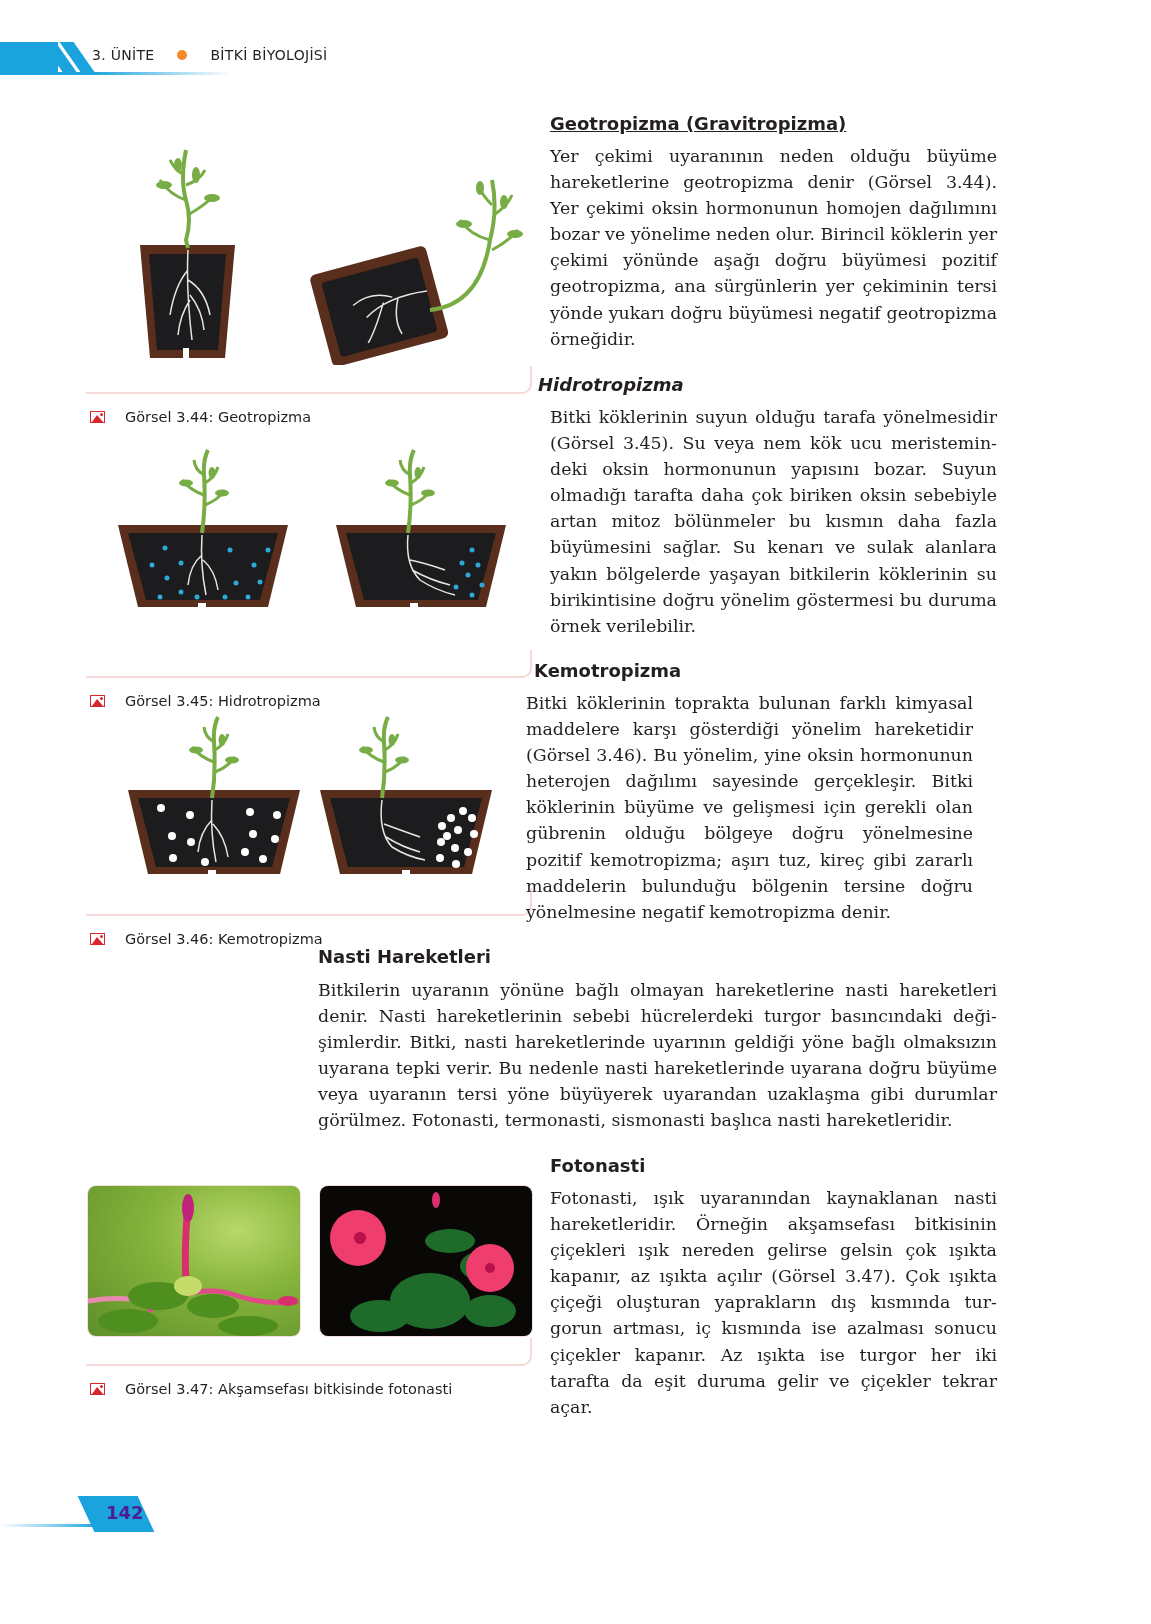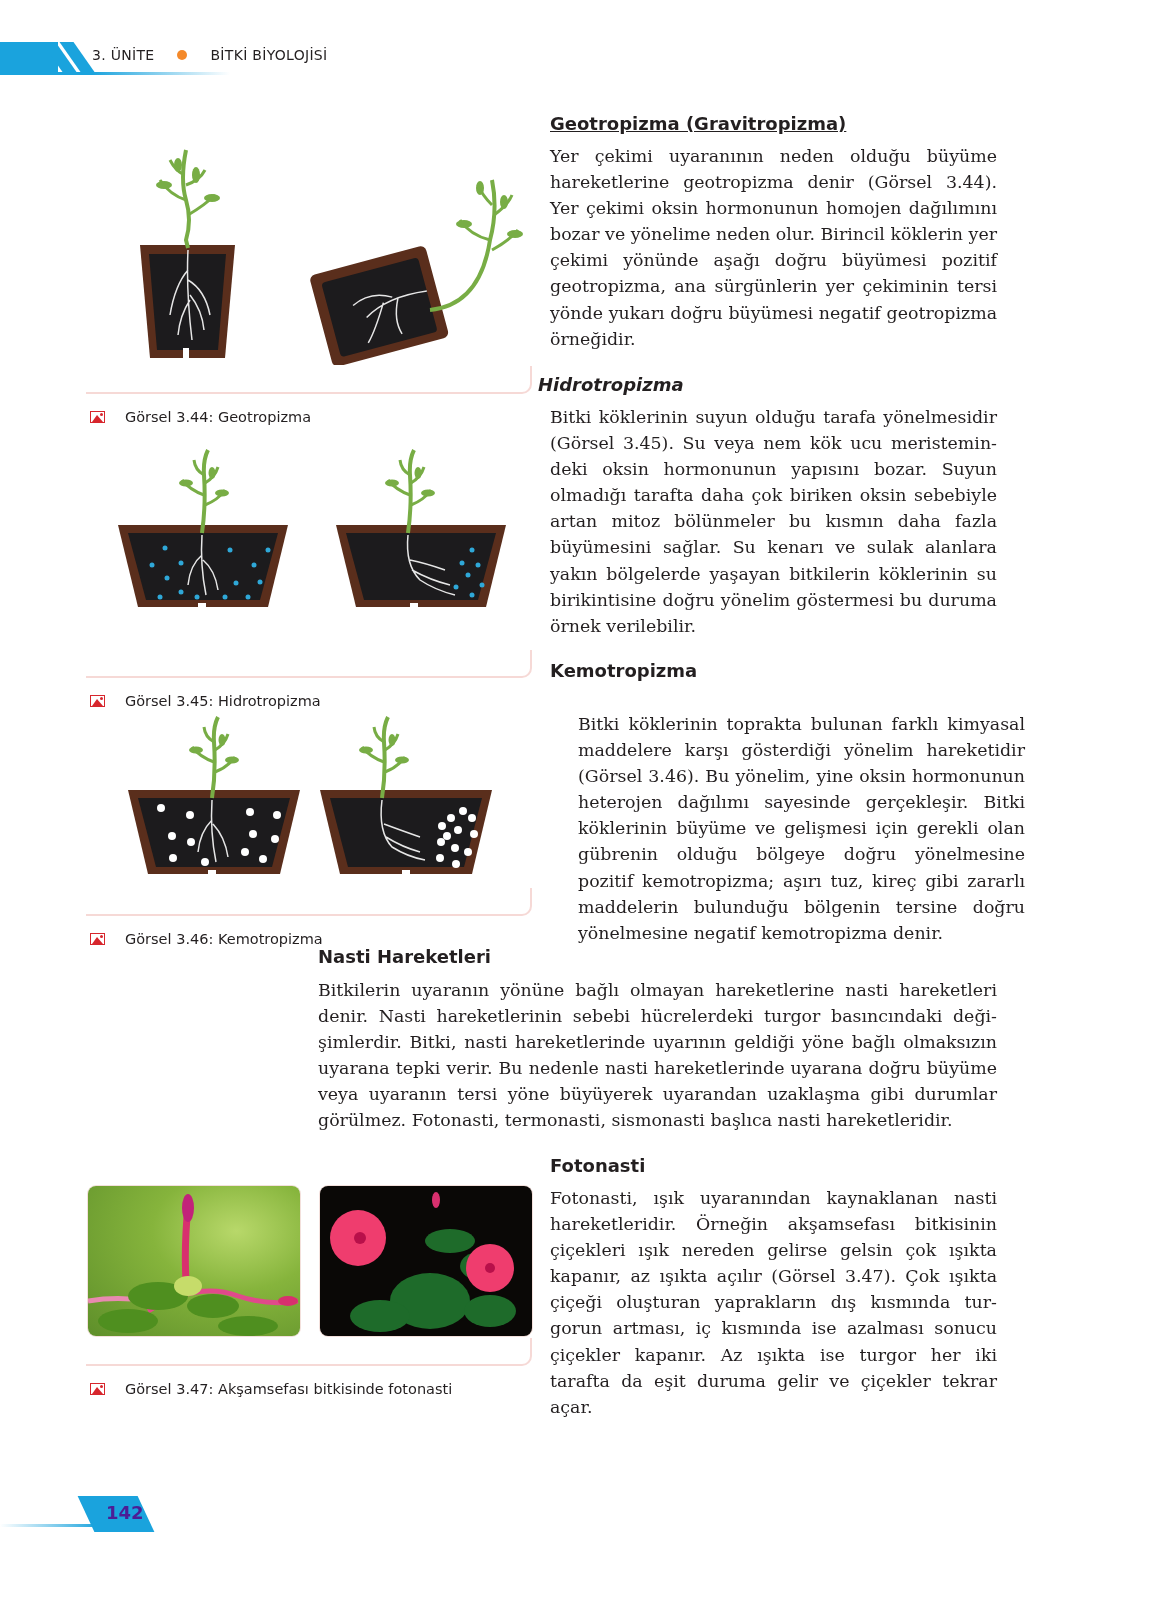--- a/index.html
+++ b/index.html
@@ -235,22 +235,22 @@
 </div>
 
 <div class="heading" style="left:550px;top:113px;text-decoration:underline;">Geotropizma (Gravitropizma)</div>
 <div class="para" style="left:550px;top:143px;width:447px;">
   <span>Yer çekimi uyaranının neden olduğu büyüme hareketlerine </span><b>geotropizma</b><span> denir (Görsel 3.44). Yer çekimi oksin hormonunun homojen dağılımını bozar ve yönelime neden olur. Birincil köklerin yer çekimi yönünde aşağı doğru büyümesi </span><b>pozitif geotropizma</b><span>, ana sürgünlerin yer çekiminin tersi yönde yukarı doğru büyümesi </span><b>negatif geotro­pizma</b><span> örneğidir.</span>
 </div>
 
 <div class="heading" style="left:538px;top:374px;font-style:italic;">Hidrotropizma</div>
 <div class="para" style="left:550px;top:404px;width:447px;">Bitki köklerinin suyun olduğu tarafa yönelmesidir (Görsel 3.45). Su veya nem kök ucu meristemin­deki oksin hormonunun yapısını bozar. Suyun olmadığı tarafta daha çok biriken oksin sebebiyle artan mitoz bölünmeler bu kısmın daha fazla büyümesini sağlar. Su kenarı ve sulak alanlara yakın bölgelerde yaşayan bitkilerin köklerinin su birikintisine doğru yönelim göstermesi bu duruma örnek verilebilir.</div>
 
-<div class="heading" style="left:550px;top:660px;">Kemotropizma</div>
-<div class="para" style="left:578px;top:690px;width:447px;margin-top:21px;">
+<div class="heading" style="left:534px;top:660px;">Kemotropizma</div>
+<div class="para" style="left:526px;top:690px;width:447px;">
   <span>Bitki köklerinin toprakta bulunan farklı kimyasal maddelere karşı gösterdiği yönelim hareketidir (Görsel 3.46). Bu yönelim, yine oksin hormonu­nun heterojen dağılımı sayesinde gerçekleşir. Bitki köklerinin büyüme ve gelişmesi için gerekli olan gübrenin olduğu bölgeye doğru yönelmesine </span><b>pozitif kemotropizma</b><span>; aşırı tuz, kireç gibi zararlı maddelerin bulunduğu bölgenin tersine doğru yönelmesine </span><b>negatif kemotropizma</b><span> denir.</span>
 </div>
 
 <div class="heading" style="left:318px;top:946px;">Nasti Hareketleri</div>
 <div class="para" style="left:318px;top:977px;width:679px;">
   <span>Bitkilerin uyaranın yönüne bağlı olmayan hareketlerine </span><b>nasti hareketleri</b><span> denir. Nasti hareketlerinin sebebi hücrelerdeki turgor basıncındaki deği­şimlerdir. Bitki, nasti hareketlerinde uyarının geldiği yöne bağlı olmaksızın uyarana tepki verir. Bu nedenle nasti hareketlerinde uyarana doğru büyüme veya uyaranın tersi yöne büyüyerek uyarandan uzaklaşma gibi durumlar görülmez. Fotonasti, termonasti, sismonasti başlıca nasti hareketleridir.</span>
 </div>
 
 <div class="heading" style="left:550px;top:1155px;">Fotonasti</div>
 <div class="para" style="left:550px;top:1185px;width:447px;">Fotonasti, ışık uyaranından kaynaklanan nasti hareketleridir. Örneğin akşamsefası bitkisinin çiçekleri ışık nereden gelirse gelsin çok ışıkta kapanır, az ışıkta açılır (Görsel 3.47). Çok ışıkta çiçeği oluşturan yaprakların dış kısmında tur­gorun artması, iç kısmında ise azalması sonucu çiçekler kapanır. Az ışıkta ise turgor her iki tarafta da eşit duruma gelir ve çiçekler tekrar açar.</div>

